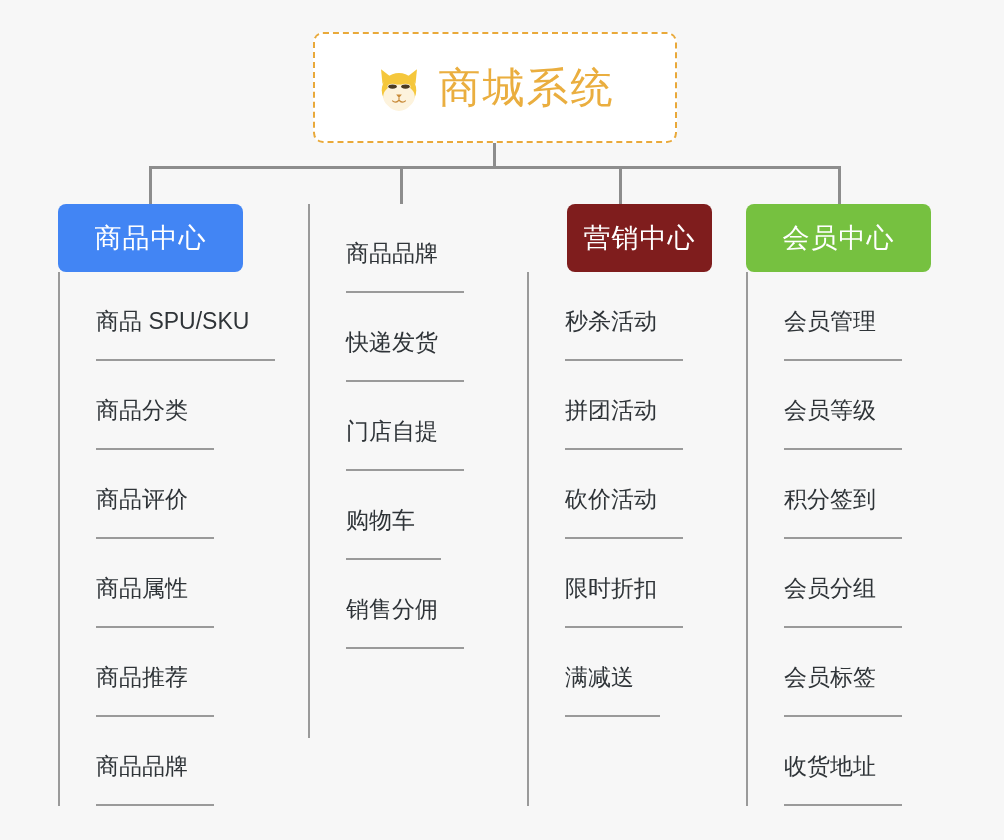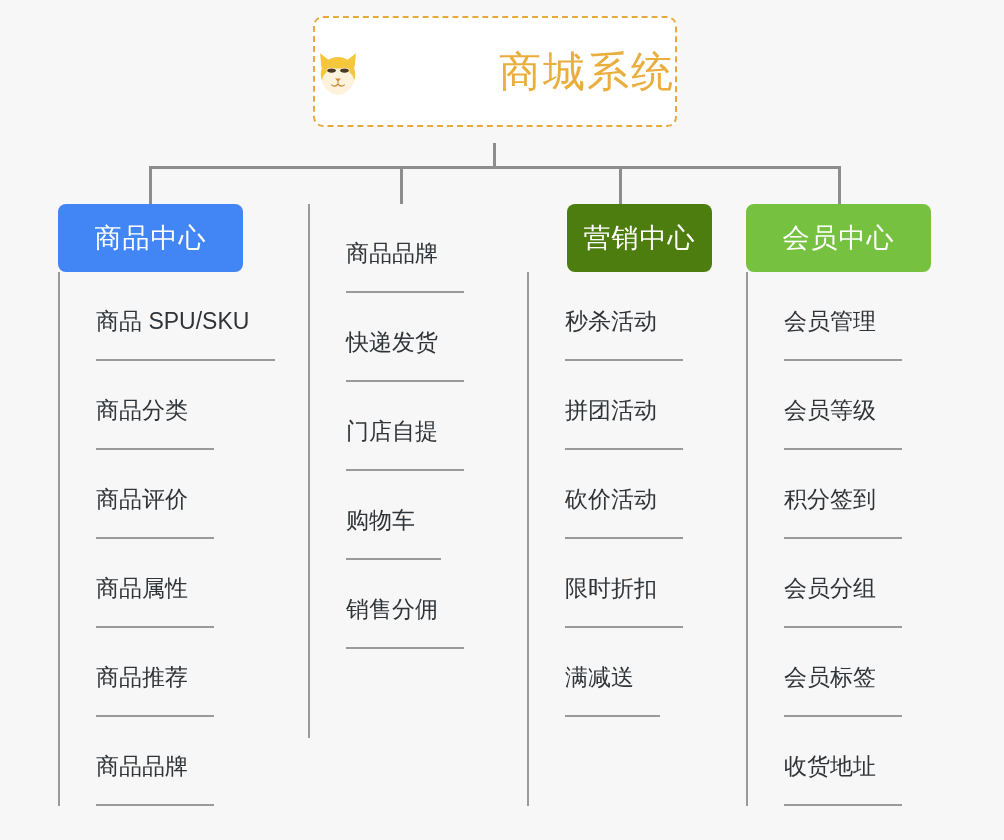--- a/index.html
+++ b/index.html
@@ -19,30 +19,30 @@
   #mindmap {
     position: relative;
     width: 1004px;
     height: 840px;
   }
 
   
   .root-node {
     position: absolute;
     left: 313px;
-    top: 16px;
+    top: 32px;
     width: 364px;
     height: 111px;
     box-sizing: border-box;
     background: #ffffff;
     border: 2px dashed #e9a93a;
     border-radius: 10px;
     display: flex;
     align-items: center;
-    justify-content: space-between;
+    justify-content: center;
     gap: 17px;
   }
   .root-icon {
     width: 46px;
     height: 46px;
     flex: 0 0 auto;
     display: block;
   }
   .root-title {
     font-size: 42px;
@@ -192,21 +192,21 @@
       <div class="leaf">
           <span class="leaf-text">购物车</span>
         </div>
       <div class="leaf">
           <span class="leaf-text">销售分佣</span>
         </div>
     </div>
   </div>
 
   <div class="column" id="col-2" style="left:527px; width:185px">
-    <div class="col-header" style="background: #4d7c0f; margin-left: 40px;">
+    <div class="col-header" style="background: #7f1d1d; margin-left: 40px;">
       <span>营销中心</span>
     </div>
     <div class="col-body">
       <div class="spine" style="height: 534px;"></div>
       <div class="leaf">
           <span class="leaf-text">秒杀活动</span>
         </div>
       <div class="leaf">
           <span class="leaf-text">拼团活动</span>
         </div>

